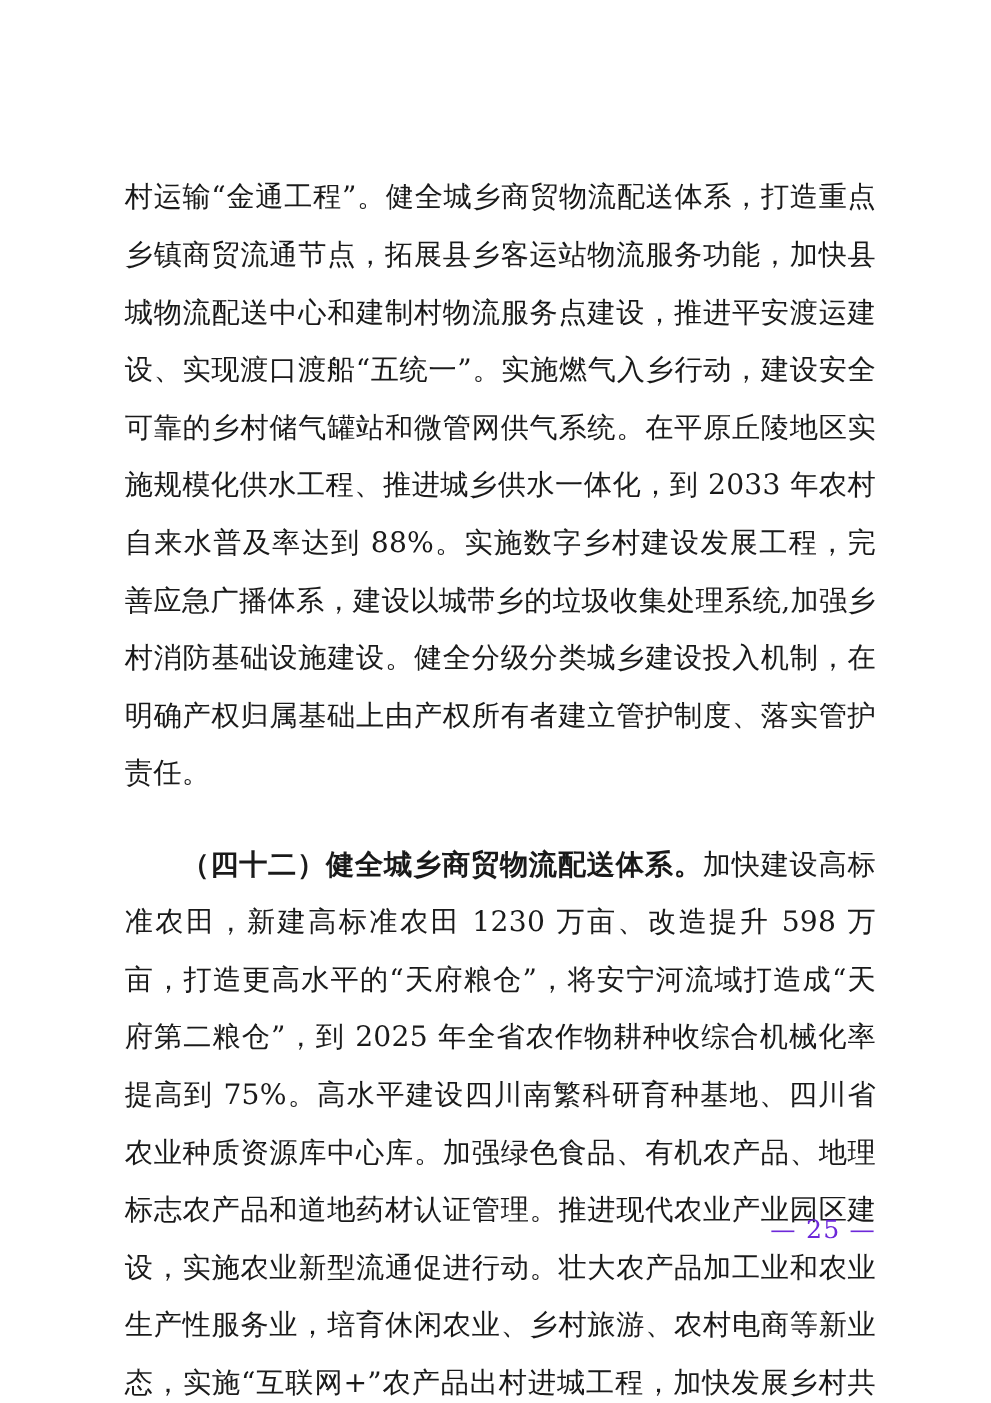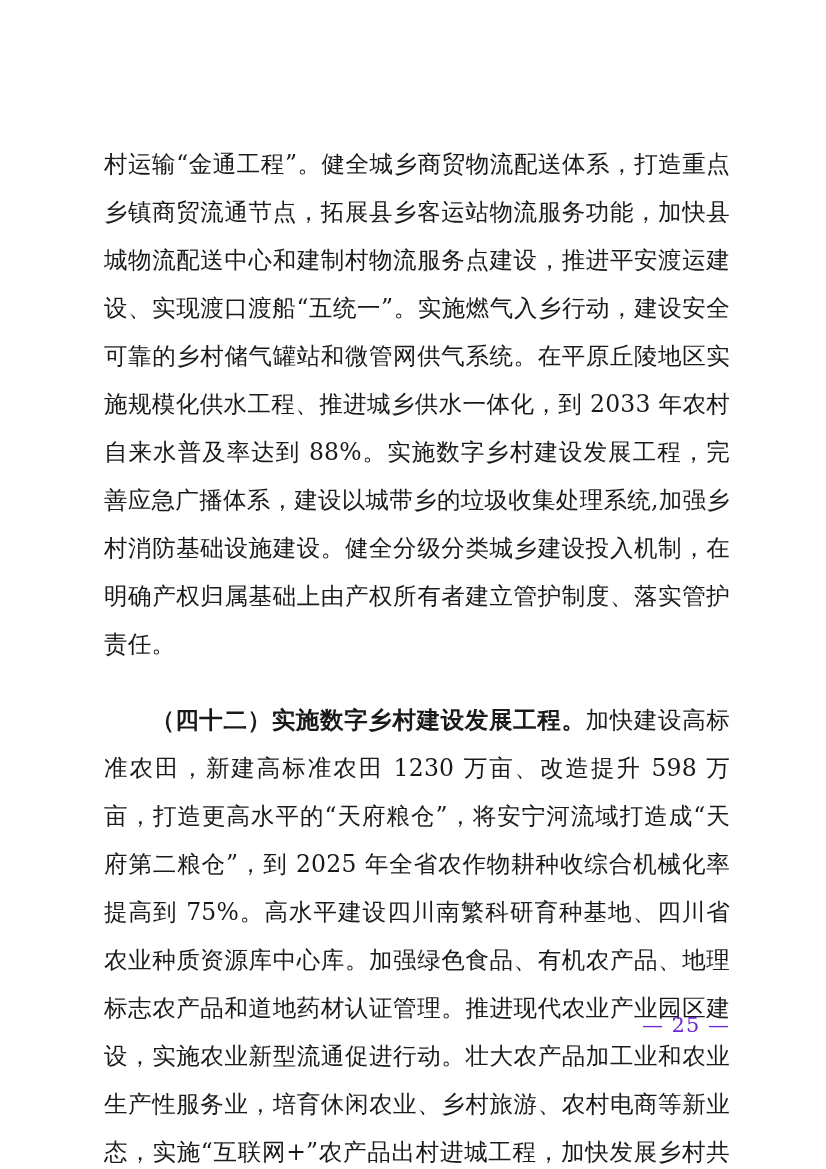--- a/index.html
+++ b/index.html
@@ -56,20 +56,20 @@
 
 <div class="page">
 
   <div class="doc-body">
 
     <p class="para">
       <span>村运输“金通工程”。健全城乡商贸物流配送体系，打造重点乡镇商贸流通节点，拓展县乡客运站物流服务功能，加快县城物流配送中心和建制村物流服务点建设，推进平安渡运建设、实现渡口渡船“五统一”。实施燃气入乡行动，建设安全可靠的乡村储气罐站和微管网供气系统。在平原丘陵地区实施规模化供水工程、推进城乡供水一体化，到 2033 年农村自来水普及率达到 88%。实施数字乡村建设发展工程，完善应急广播体系，建设以城带乡的垃圾收集处理系统,加强乡村消防基础设施建设。健全分级分类城乡建设投入机制，在明确产权归属基础上由产权所有者建立管护制度、落实管护责任。</span>
     </p>
 
     <p class="para indent">
-      <span class="lead-bold">（四十二）实施数字乡村建设发展工程。</span><span>加快建设高标准农田，新建高标准农田 1230 万亩、改造提升 598 万亩，打造更高水平的“天府粮仓”，将安宁河流域打造成“天府第二粮仓”，到 2025 年全省农作物耕种收综合机械化率提高到 75%。高水平建设四川南繁科研育种基地、四川省农业种质资源库中心库。加强绿色食品、有机农产品、地理标志农产品和道地药材认证管理。推进现代农业产业园区建设，实施农业新型流通促进行动。壮大农产品加工业和农业生产性服务业，培育休闲农业、乡村旅游、农村电商等新业态，实施“互联网+”农产品出村进城工程，加快发展乡村共享经济、创意农业、订单农业。支持龙头企业与小农户、家庭农场、农民合作社组建产业化联合体，发展多</span>
+      <span class="lead-bold">（四十二）健全城乡商贸物流配送体系。</span><span>加快建设高标准农田，新建高标准农田 1230 万亩、改造提升 598 万亩，打造更高水平的“天府粮仓”，将安宁河流域打造成“天府第二粮仓”，到 2025 年全省农作物耕种收综合机械化率提高到 75%。高水平建设四川南繁科研育种基地、四川省农业种质资源库中心库。加强绿色食品、有机农产品、地理标志农产品和道地药材认证管理。推进现代农业产业园区建设，实施农业新型流通促进行动。壮大农产品加工业和农业生产性服务业，培育休闲农业、乡村旅游、农村电商等新业态，实施“互联网+”农产品出村进城工程，加快发展乡村共享经济、创意农业、订单农业。支持龙头企业与小农户、家庭农场、农民合作社组建产业化联合体，发展多</span>
     </p>
 
   </div>
 
   <div class="page-number">— 25 —</div>
 
 </div>
 
 </body></html>

